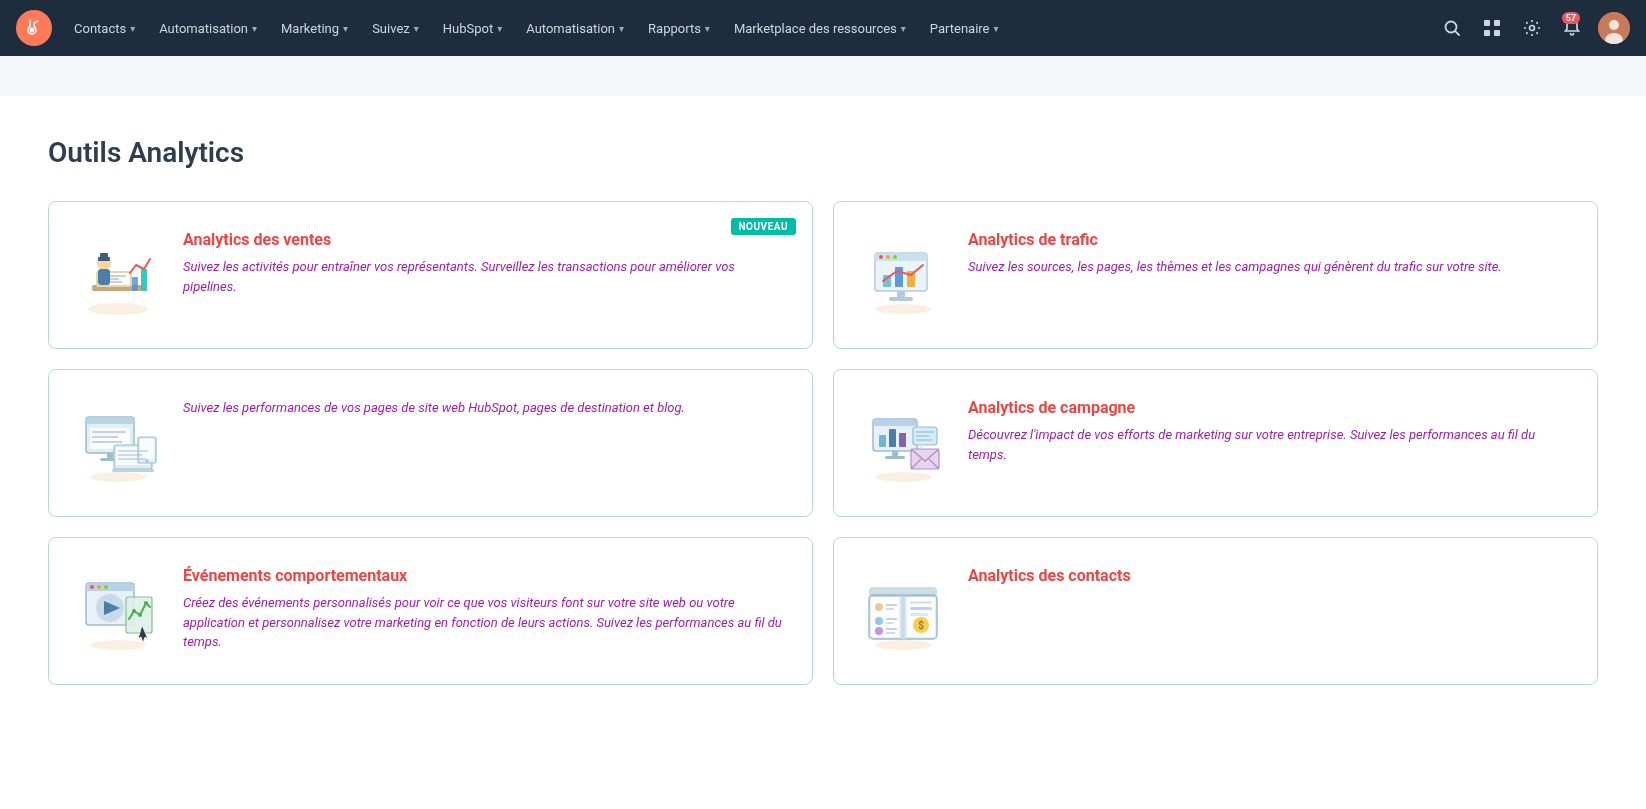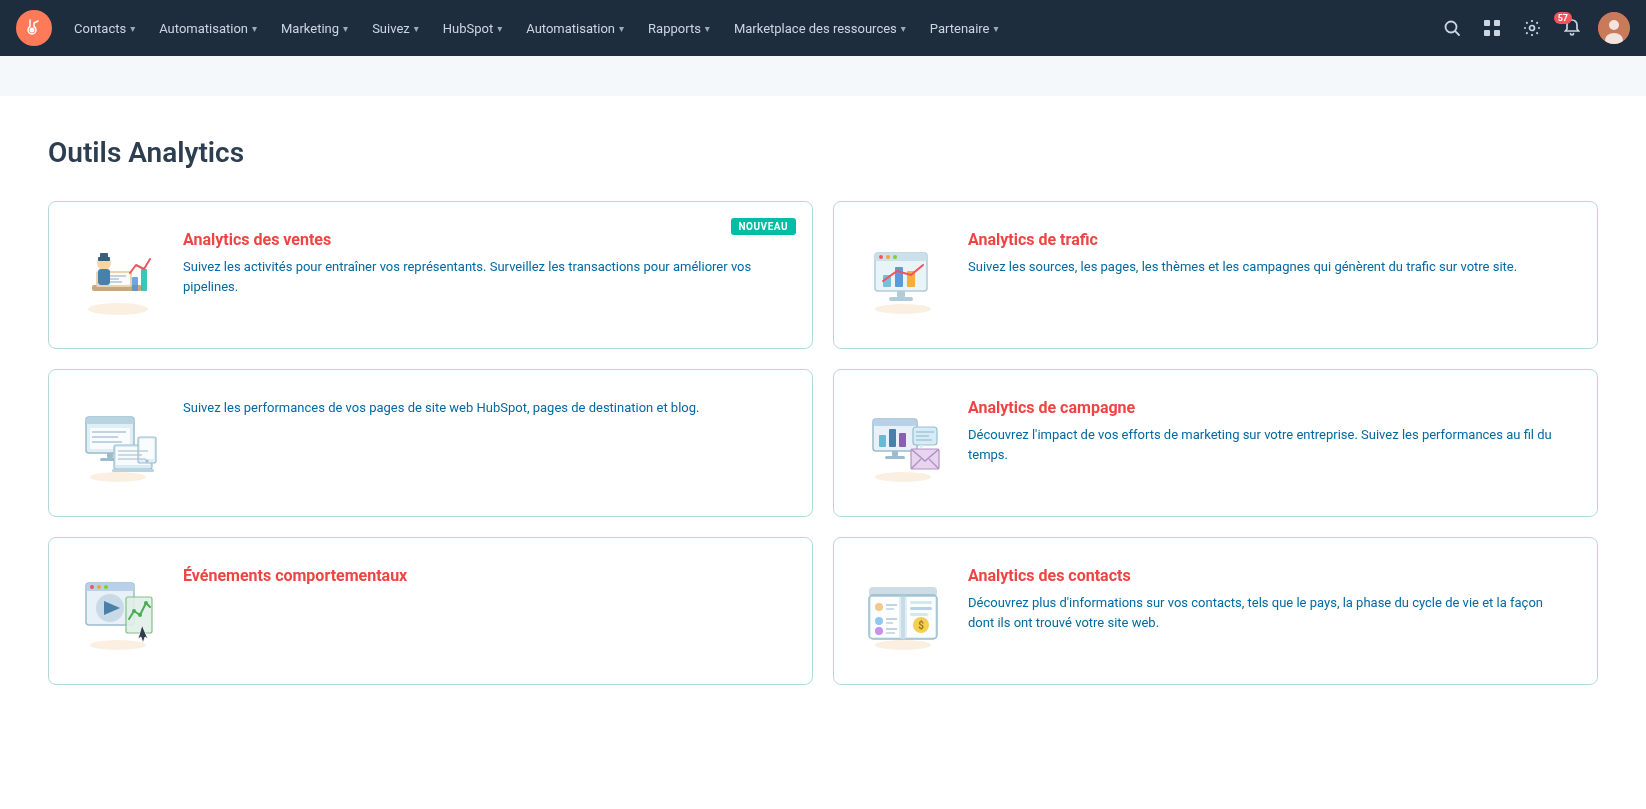--- a/index.html
+++ b/index.html
@@ -49,21 +49,21 @@
       align-items: center;
       justify-content: center;
       border-radius: 4px;
       cursor: pointer;
       font-size: 18px;
       position: relative;
     }
     .nav-badge {
       position: absolute;
       top: 2px;
-      right: 18px;
+      right: 10px;
       background: #f2545b;
       color: #fff;
       font-size: 9px;
       font-weight: 700;
       border-radius: 10px;
       padding: 1px 4px;
       min-width: 16px;
       text-align: center;
     }
     .nav-avatar {
@@ -120,22 +120,23 @@
     }
     .card-content { flex: 1; }
     .card-title {
       font-size: 16px;
       font-weight: 700;
       color: #ef4444;
       margin-bottom: 8px;
     }
     .card-desc {
       font-size: 13px;
-      color: #0369a1;
+      color: #a21caf;
       line-height: 1.5;
+      font-style: italic;
     }
     .badge-new {
       position: absolute;
       top: 16px;
       right: 16px;
       background: #00bda5;
       color: #fff;
       font-size: 10px;
       font-weight: 700;
       padding: 3px 8px;
@@ -399,20 +400,23 @@
 
           <circle cx="60" cy="44" r="2" fill="#4aad52"></circle>
           <circle cx="66" cy="48" r="2" fill="#4aad52"></circle>
           <circle cx="72" cy="36" r="2" fill="#4aad52"></circle>
 
           <path d="M68 58 L74 72 L71 70 L69 76 L67 70 L64 72 Z" fill="#2d3e50" stroke="#fff" stroke-width="0.8"></path>
         </svg>
       </div>
       <div class="card-content">
         <div class="card-title">Événements comportementaux</div>
+        <div class="card-desc">
+          Créez des événements personnalisés pour voir ce que vos visiteurs font sur votre site web ou votre application et personnalisez votre marketing en fonction de leurs actions. Suivez les performances au fil du temps.
+        </div>
       </div>
     </div>
 
     <div class="card">
       <div class="card-icon">
         <svg width="88" height="88" viewBox="0 0 88 88">
           <ellipse cx="44" cy="78" rx="28" ry="5" fill="#f8e8d4" opacity="0.7"></ellipse>
 
           <rect x="10" y="28" width="68" height="44" rx="4" fill="#e0eef5" stroke="#9abccc" stroke-width="1.5"></rect>
 
@@ -437,20 +441,17 @@
           <rect x="51" y="46" width="18" height="3" rx="1.5" fill="#d4e8f0"></rect>
 
           <circle cx="62" cy="58" r="8" fill="#f5c842" opacity="0.9"></circle>
           <text x="62" y="62" text-anchor="middle" font-size="10" fill="#9a7a10" font-weight="bold">$</text>
 
           <rect x="10" y="20" width="68" height="10" rx="4" fill="#9abccc" opacity="0.5"></rect>
         </svg>
       </div>
       <div class="card-content">
         <div class="card-title">Analytics des contacts</div>
-        <div class="card-desc">
-          Découvrez plus d'informations sur vos contacts, tels que le pays, la phase du cycle de vie et la façon dont ils ont trouvé votre site web.
-        </div>
       </div>
     </div>
 
   </div>
 </main>
 
 </body></html>

